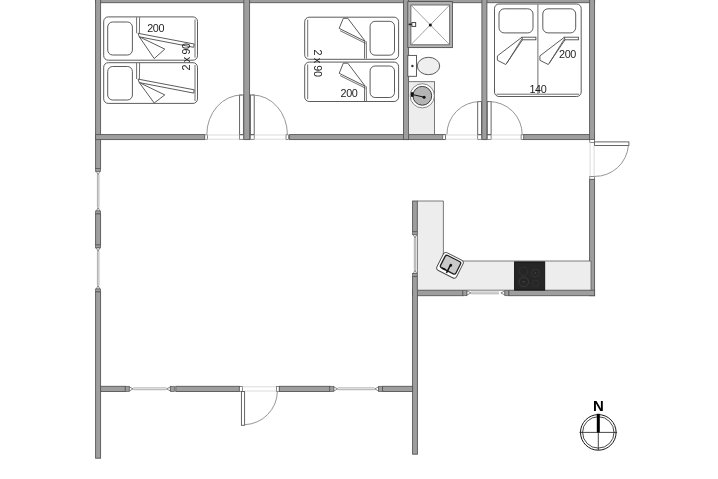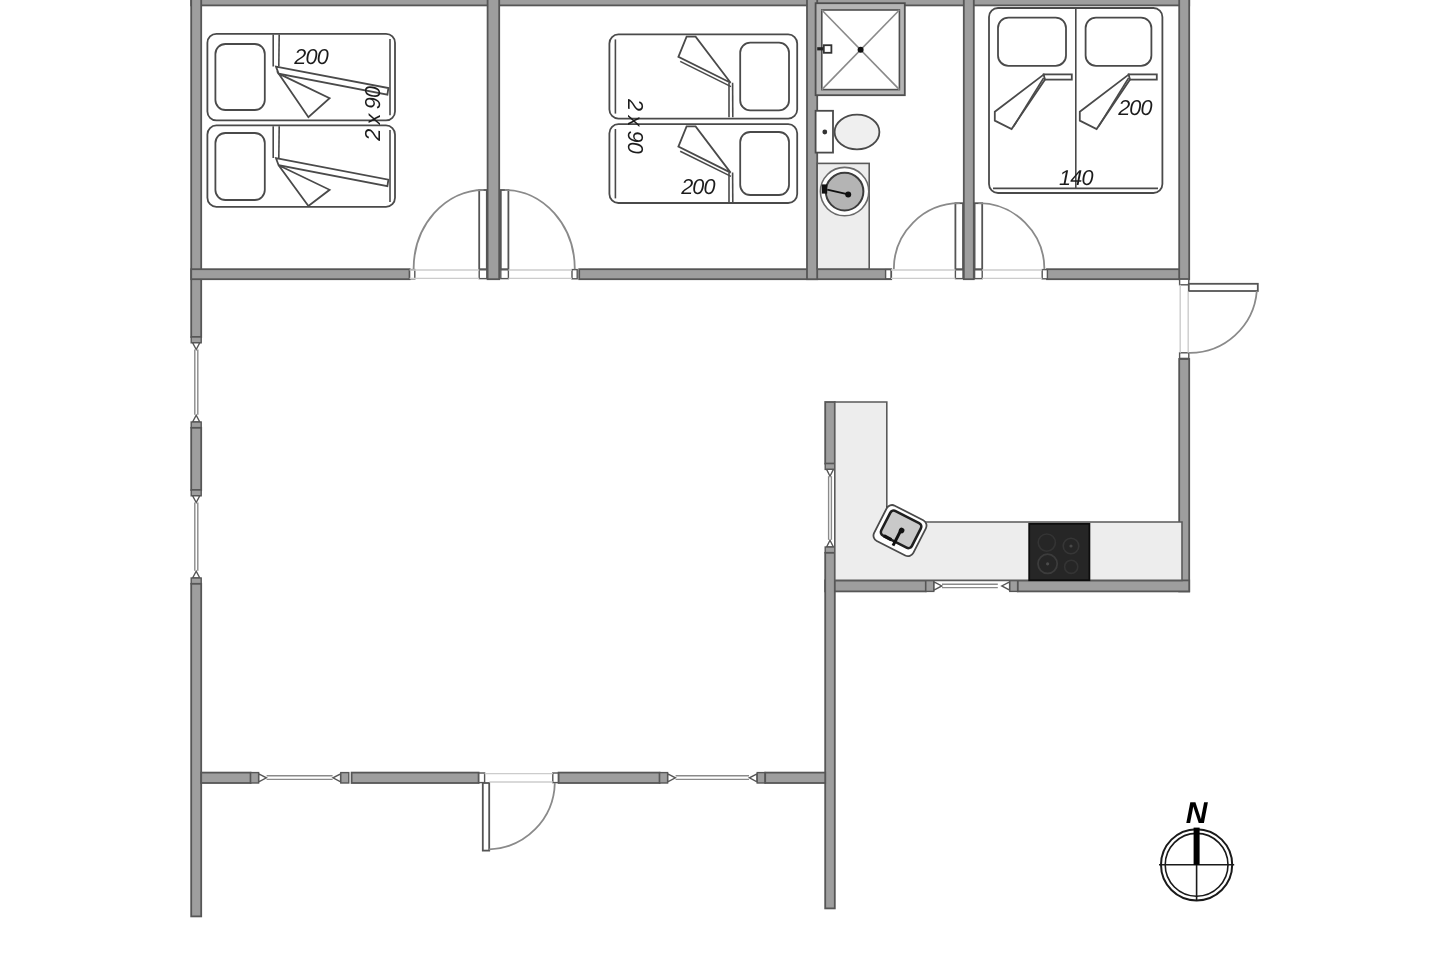--- a/index.html
+++ b/index.html
@@ -1,16 +1,16 @@
 <!DOCTYPE html>
 <html><head>
 <meta charset="utf-8">
 <style>
 html,body{margin:0;padding:0;background:#ffffff;}
-#plan{width:608px;height:479px;position:relative;font-family:"Liberation Sans",sans-serif;font-style:italic;}
+#plan{width:608px;height:479px;position:relative;font-family:"Liberation Sans",sans-serif;}
 text{font-family:"Liberation Sans",sans-serif;fill:#1c1c1c;font-size:10.8px;letter-spacing:-0.4px;}
 .wall{fill:#9e9e9e;stroke:#565656;stroke-width:0.9;}
 .cap{fill:#9e9e9e;stroke:#565656;stroke-width:0.7;}
 .wcap{fill:#ffffff;stroke:#565656;stroke-width:0.7;}
 .glass{stroke:#8a8a8a;stroke-width:0.7;fill:none;}
 .leaf{fill:#ffffff;stroke:#555555;stroke-width:0.9;}
 .arc{fill:none;stroke:#8a8a8a;stroke-width:0.9;}
 .furn{fill:#ffffff;stroke:#4a4a4a;stroke-width:0.9;}
 .lite{fill:#ededed;stroke:#5a5a5a;stroke-width:0.8;}
 .thin{stroke:#4a4a4a;stroke-width:0.8;fill:none;}

